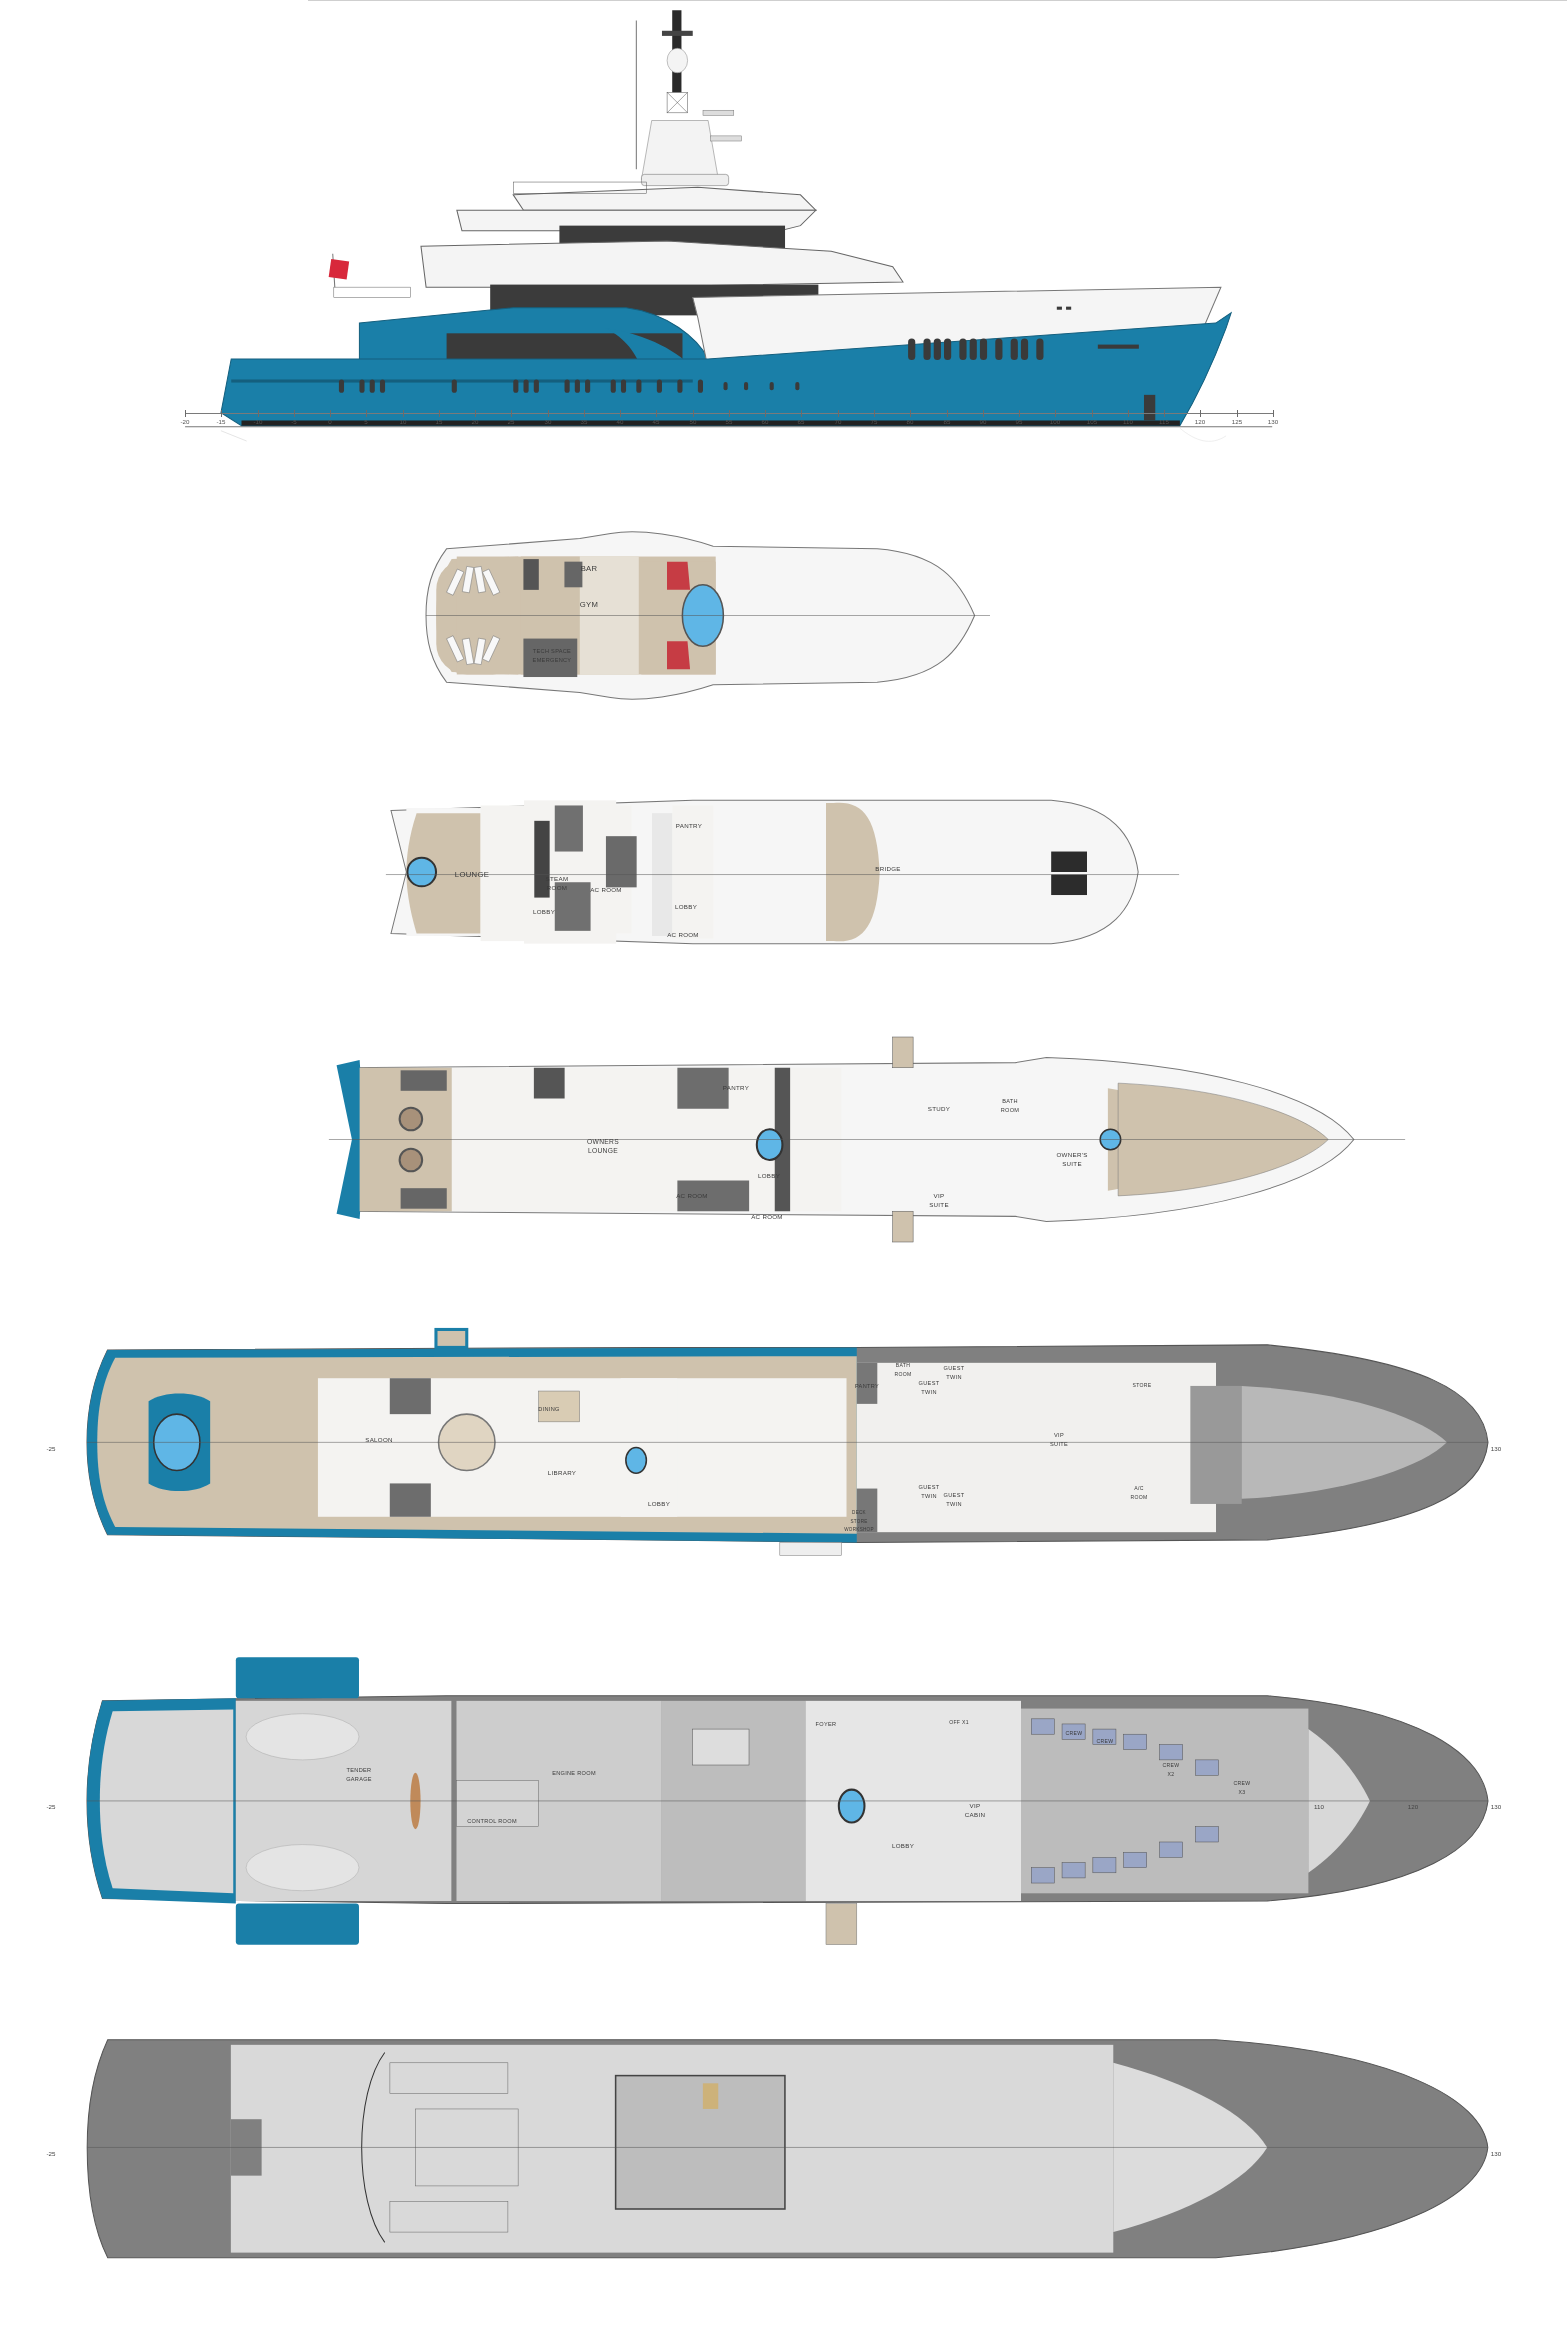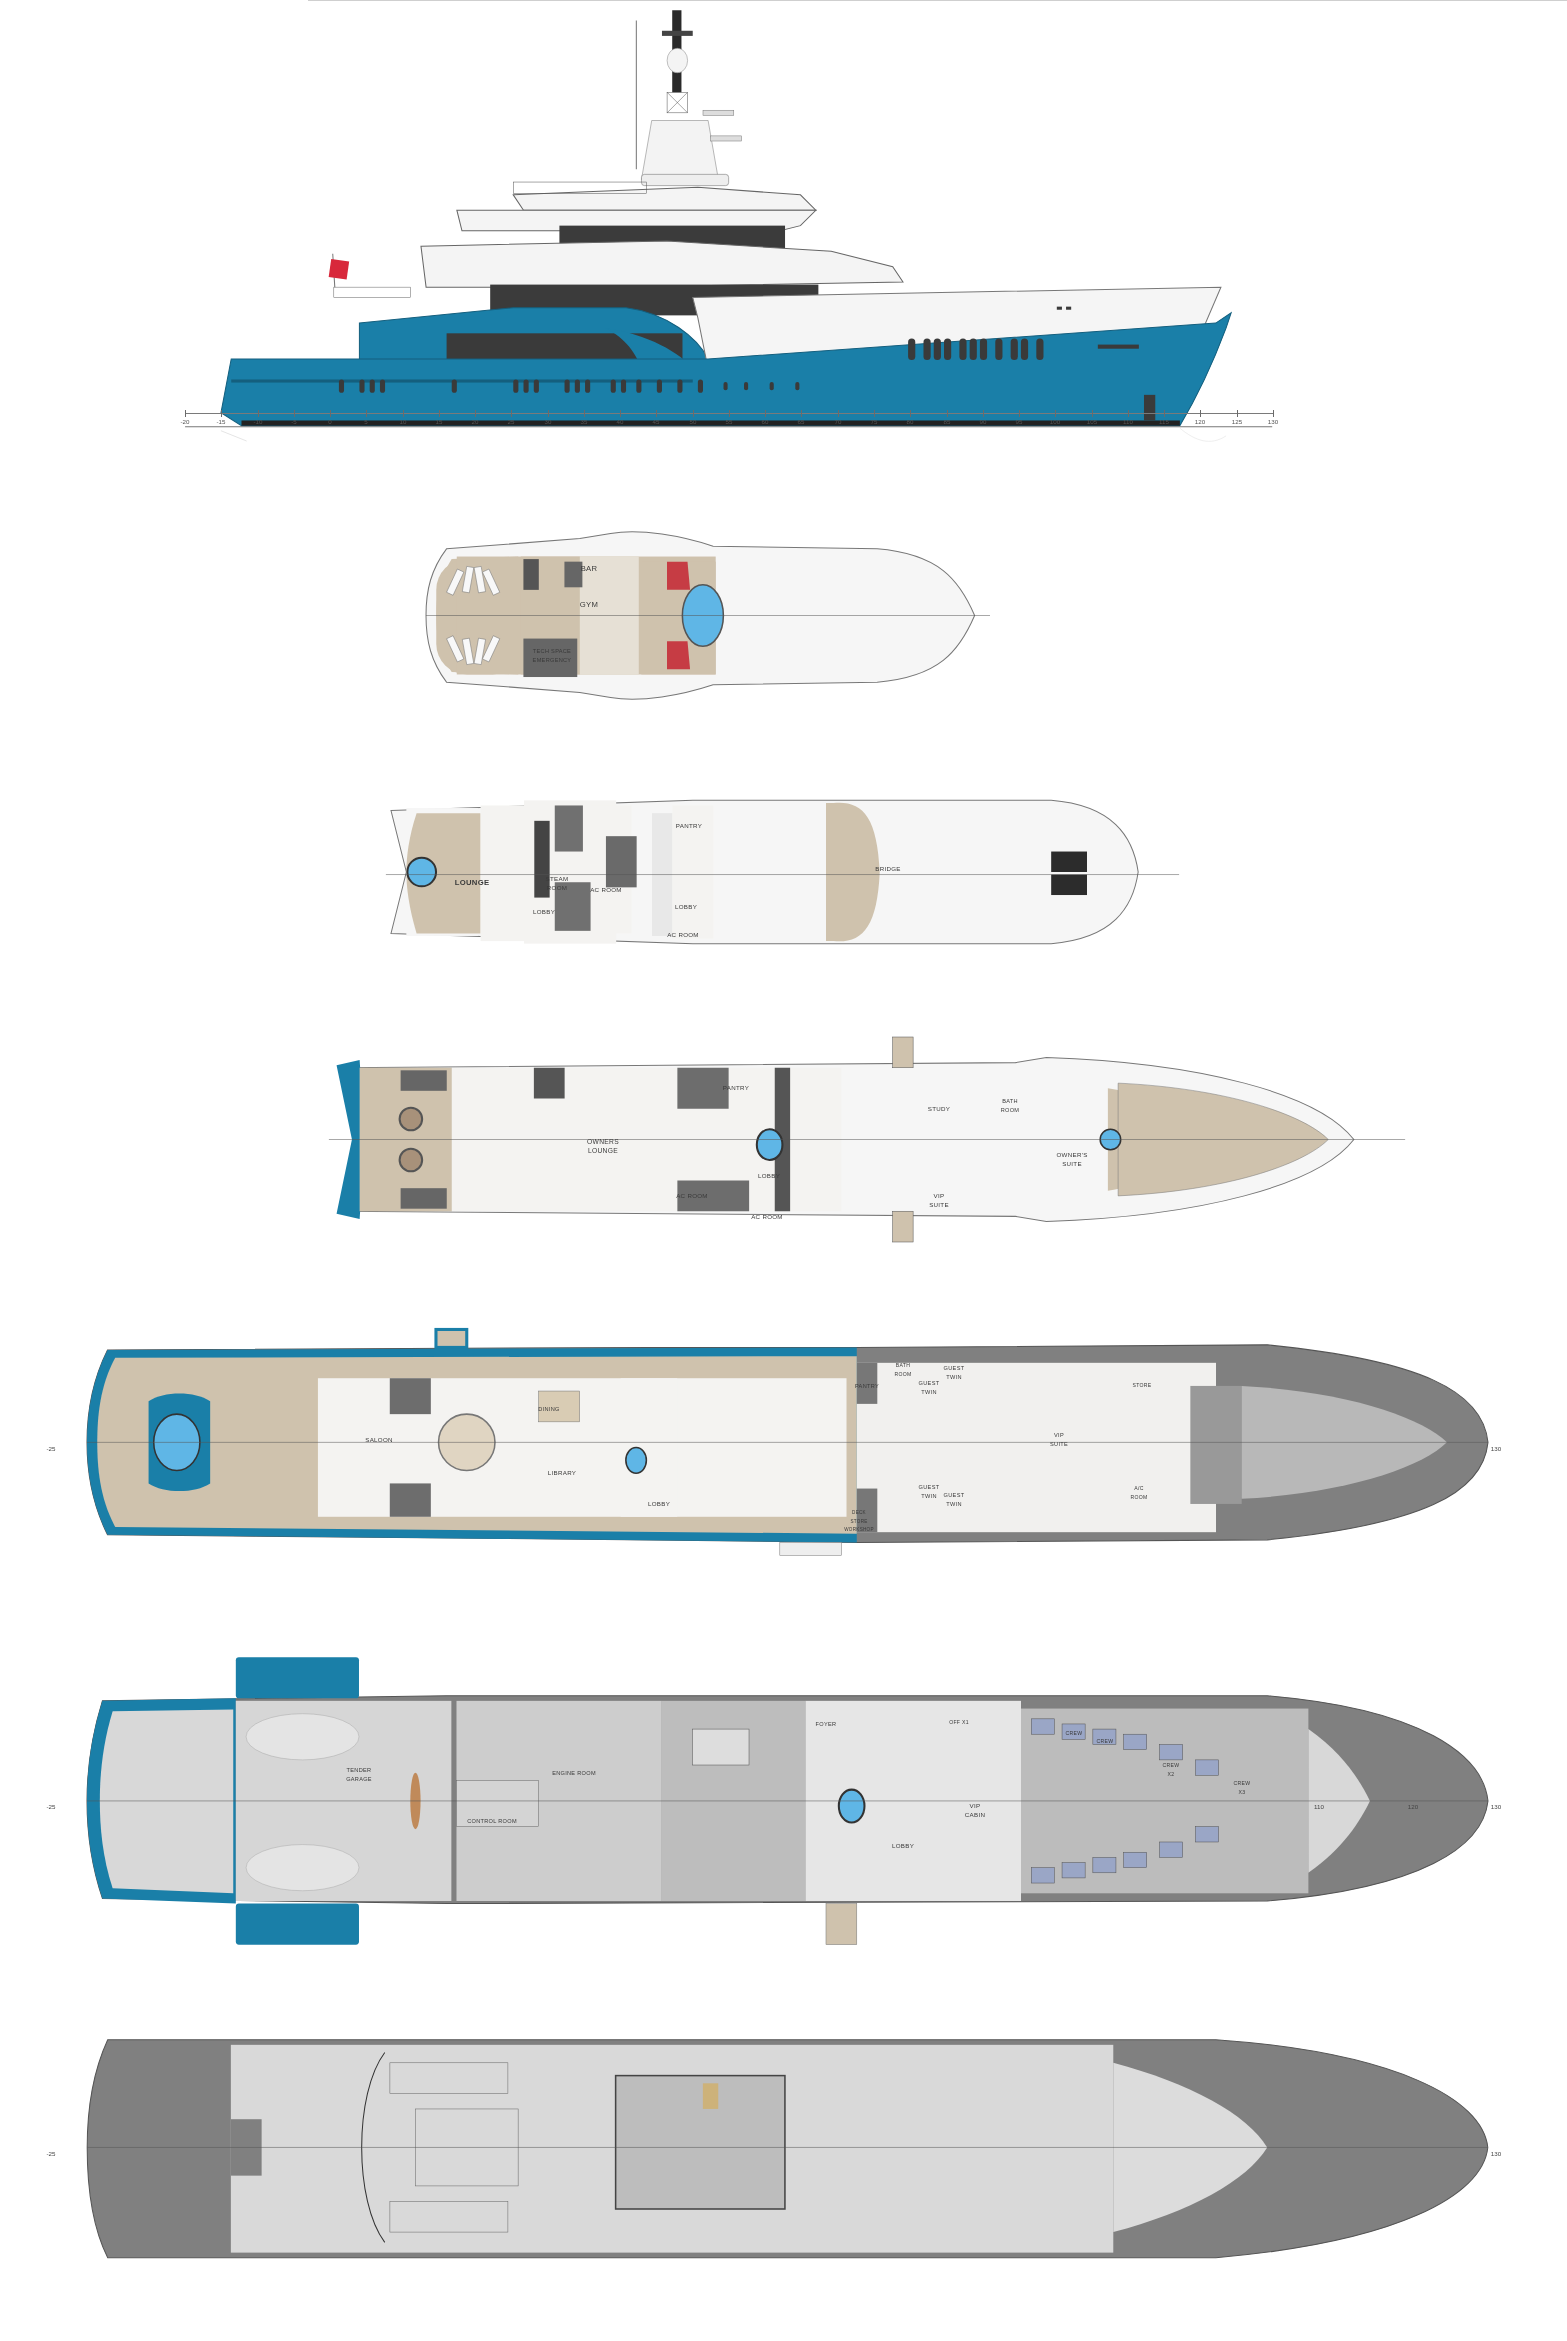--- a/index.html
+++ b/index.html
@@ -225,21 +225,21 @@
     <rect x="400" y="40" width="80" height="250" fill="#f4f3f1"></rect>
     <rect x="430" y="100" width="60" height="100" fill="#6a6a6a"></rect>
     <rect x="520" y="55" width="40" height="240" fill="#e8e8e8"></rect>
     <rect x="560" y="40" width="80" height="260" fill="#f4f3f1"></rect>
     <path d="M875,35 C930,30 960,60 965,170 C960,280 930,310 875,305 L860,305 L860,35 Z" fill="#cfc2ad"></path>
 
     <rect x="1300" y="130" width="70" height="40" fill="#2c2c2c"></rect>
     <rect x="1300" y="175" width="70" height="40" fill="#2c2c2c"></rect>
     <line x1="0" y1="175" x2="1550" y2="175" stroke="#555"></line>
   </svg>
-  <div class="lbl" style="left:87px;top:98px;font-weight:bold;">LOUNGE</div>
+  <div class="lbl" style="left:87px;top:90px;">LOUNGE</div>
   <div class="lbl" style="left:172px;top:99px;font-size:6.2px;">STEAM
 ROOM</div>
   <div class="lbl" style="left:221px;top:105px;font-size:6.2px;">AC ROOM</div>
   <div class="lbl" style="left:159px;top:127px;font-size:6.2px;">LOBBY</div>
   <div class="lbl" style="left:304px;top:41px;font-size:6.2px;">PANTRY</div>
   <div class="lbl" style="left:301px;top:122px;font-size:6.2px;">LOBBY</div>
   <div class="lbl" style="left:298px;top:150px;font-size:6.2px;">AC ROOM</div>
   <div class="lbl" style="left:503px;top:84px;font-size:6.2px;">BRIDGE</div>
 </div>
 

